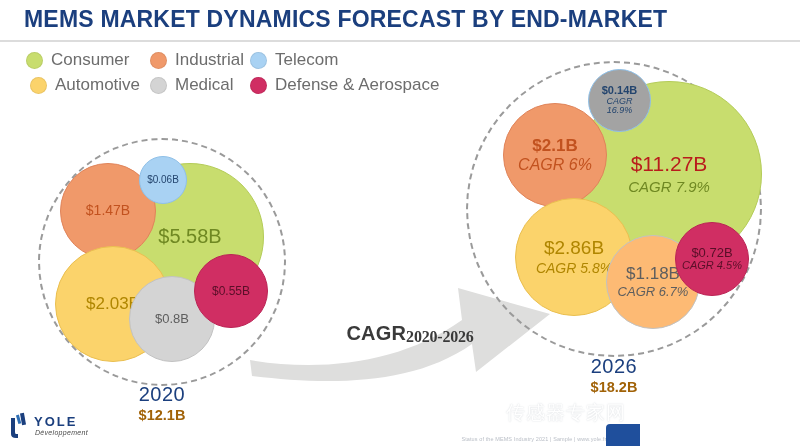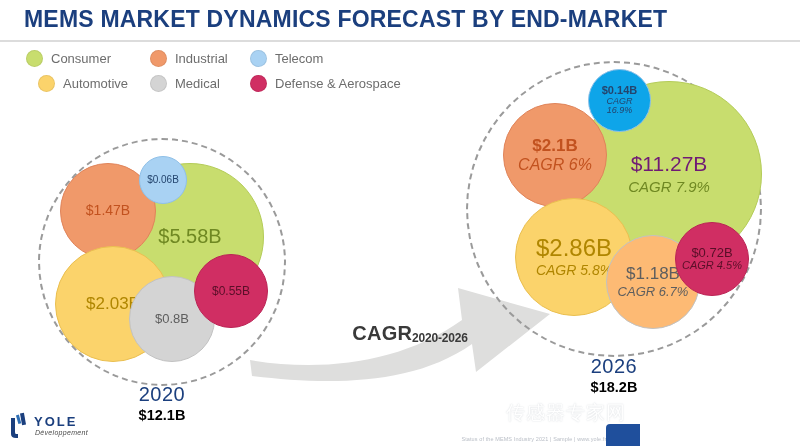--- a/index.html
+++ b/index.html
@@ -24,21 +24,21 @@
 
   
   .legend{position:absolute;left:26px;top:50px;width:420px;height:48px;}
   .lg-item{position:absolute;display:flex;align-items:center;gap:8px;}
   .lg-dot{
     width:17px;height:17px;border-radius:50%;
     box-shadow:inset 0 0 0 1px rgba(0,0,0,.07);
     flex:0 0 auto;
   }
   .lg-label{
-    font-size:13px;color:#6d6d6d;white-space:nowrap;
+    font-size:17px;color:#6d6d6d;white-space:nowrap;
     font-family:"Liberation Sans", sans-serif;
   }
 
   
   .cluster{position:absolute;}
   .ring{
     position:absolute;border-radius:50%;
     border:2px dashed #9a9a9a;
     box-sizing:border-box;
   }
@@ -53,31 +53,31 @@
   .b-cagr{font-style:italic;white-space:nowrap;}
 
   
   .year{
     position:absolute;text-align:center;width:160px;
   }
   .year-num{
     font-size:20px;font-weight:400;color:#1b3f7e;letter-spacing:.5px;
   }
   .year-tot{
-    font-size:14.5px;font-weight:700;color:#000000;margin-top:1px;
+    font-size:14.5px;font-weight:700;color:#a16207;margin-top:1px;
   }
 
   
   .arrow-wrap{position:absolute;left:250px;top:268px;width:310px;height:120px;}
   .cagr-label{
     position:absolute;left:330px;top:322px;width:160px;text-align:center;
     color:#3a3a3a;
   }
   .cagr-main{font-size:20px;font-weight:700;letter-spacing:.2px;}
-  .cagr-sub{font-size:12px;font-weight:700;vertical-align:-2px;letter-spacing:-.2px;}
+  .cagr-sub{font-size:16px;font-weight:700;vertical-align:-2px;letter-spacing:-.2px;font-family:Liberation Serif, serif;}
   .cagr-pct{font-size:19px;font-weight:700;margin-top:-3px;}
 
   
   .yole{position:absolute;left:8px;top:412px;width:120px;height:32px;}
   .yole-text{
     position:absolute;left:26px;top:2px;
     font-size:13px;font-weight:700;color:#1b3f7e;letter-spacing:2px;text-align:right;
   }
   .yole-sub{
     position:absolute;left:27px;top:17px;
@@ -116,21 +116,21 @@
       <span class="lg-label">Consumer</span>
     </div>
     <div class="lg-item" style="left:124px;top:0px;">
       <span class="lg-dot" style="background:#f0996a"></span>
       <span class="lg-label">Industrial</span>
     </div>
     <div class="lg-item" style="left:224px;top:0px;">
       <span class="lg-dot" style="background:#a9d2f3"></span>
       <span class="lg-label">Telecom</span>
     </div>
-    <div class="lg-item" style="left:12px;top:25px;">
+    <div class="lg-item" style="left:4px;top:25px;">
       <span class="lg-dot" style="background:#fbd36b"></span>
       <span class="lg-label">Automotive</span>
     </div>
     <div class="lg-item" style="left:124px;top:25px;">
       <span class="lg-dot" style="background:#d4d4d4"></span>
       <span class="lg-label">Medical</span>
     </div>
     <div class="lg-item" style="left:224px;top:25px;">
       <span class="lg-dot" style="background:#d02e63"></span>
       <span class="lg-label">Defense &amp; Aerospace</span>
@@ -179,37 +179,37 @@
 
   <div class="year" style="left:82px;top:383px;">
     <div class="year-num">2020</div>
     <div class="year-tot">$12.1B</div>
   </div>
 
   <div class="cluster" style="left:463px;top:58px;width:302px;height:302px;">
     <div class="ring" style="left:3px;top:3px;width:296px;height:296px;"></div>
 
     <div class="bubble" style="left:113px;top:23px;width:186px;height:186px;background:#c8dd6e;border:1px solid #b4cc58;">
-      <span class="b-val" style="font-size:21px;color:#701a75;">$11.27B</span>
+      <span class="b-val" style="font-size:21px;color:#b91c1c;">$11.27B</span>
       <span class="b-cagr" style="font-size:15px;color:#6f8822;margin-top:3px;">CAGR 7.9%</span>
     </div>
 
     <div class="bubble" style="left:40px;top:45px;width:104px;height:104px;background:#f0996a;border:1px solid #e0845a;">
       <span class="b-val" style="font-size:17px;color:#c2521f;font-weight:bold;">$2.1B</span>
       <span class="b-cagr" style="font-size:16px;color:#c2521f;margin-top:1px;">CAGR 6%</span>
     </div>
 
-    <div class="bubble" style="left:125px;top:11px;width:63px;height:63px;background:#0ea5e9;border:1px solid #8fc0e8;">
+    <div class="bubble" style="left:125px;top:11px;width:63px;height:63px;background:#a3a3a3;border:1px solid #8fc0e8;">
       <span class="b-val" style="font-size:11px;color:#24456e;font-weight:700;">$0.14B</span>
       <span class="b-cagr" style="font-size:9px;color:#24456e;">CAGR</span>
       <span class="b-cagr" style="font-size:9px;color:#24456e;">16.9%</span>
     </div>
 
     <div class="bubble" style="left:52px;top:140px;width:118px;height:118px;background:#fbd36b;border:1px solid #eabf50;">
-      <span class="b-val" style="font-size:24px;color:#b08600;">$2.86B</span>
+      <span class="b-val" style="font-size:19px;color:#b08600;">$2.86B</span>
       <span class="b-cagr" style="font-size:14px;color:#b08600;margin-top:2px;">CAGR 5.8%</span>
     </div>
 
     <div class="bubble" style="left:143px;top:177px;width:94px;height:94px;background:#fdba74;border:1px solid #c2c2c2;">
       <span class="b-val" style="font-size:17px;color:#5e5e5e;">$1.18B</span>
       <span class="b-cagr" style="font-size:13px;color:#5e5e5e;margin-top:1px;">CAGR 6.7%</span>
     </div>
 
     <div class="bubble" style="left:212px;top:164px;width:74px;height:74px;background:#d02e63;border:1px solid #bb2455;">
       <span class="b-val" style="font-size:13px;color:#5a0f28;">$0.72B</span>

